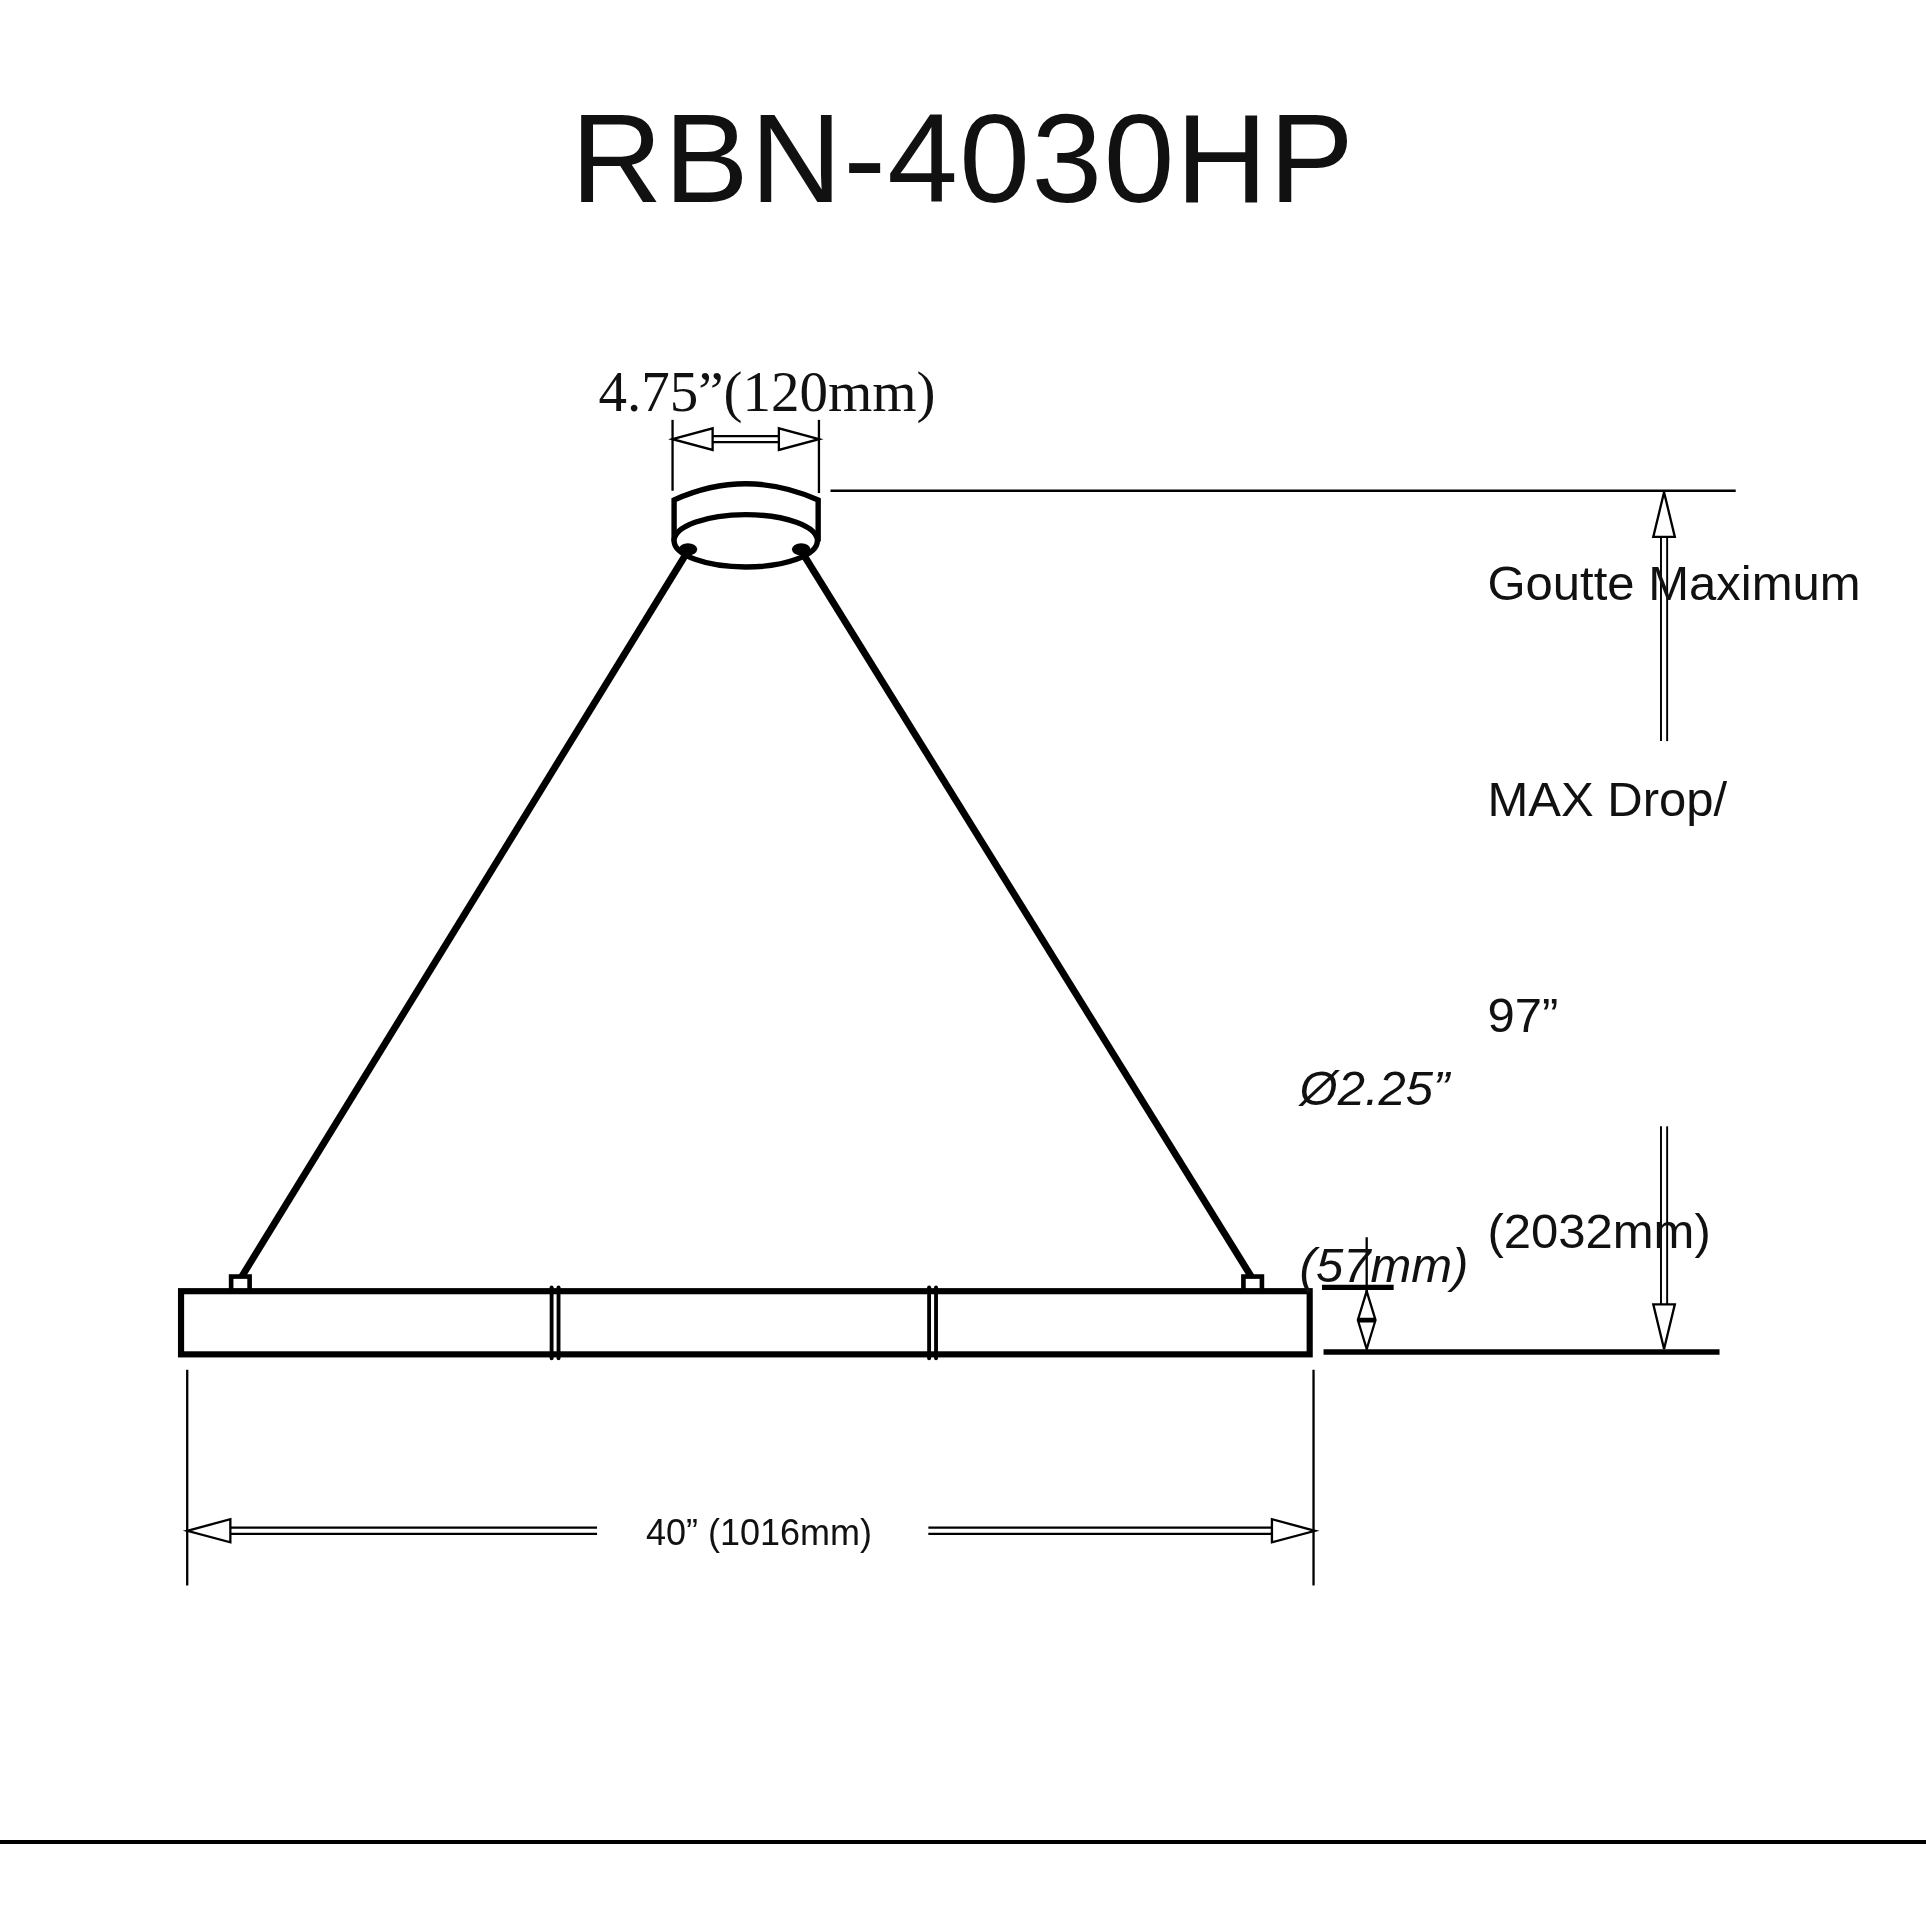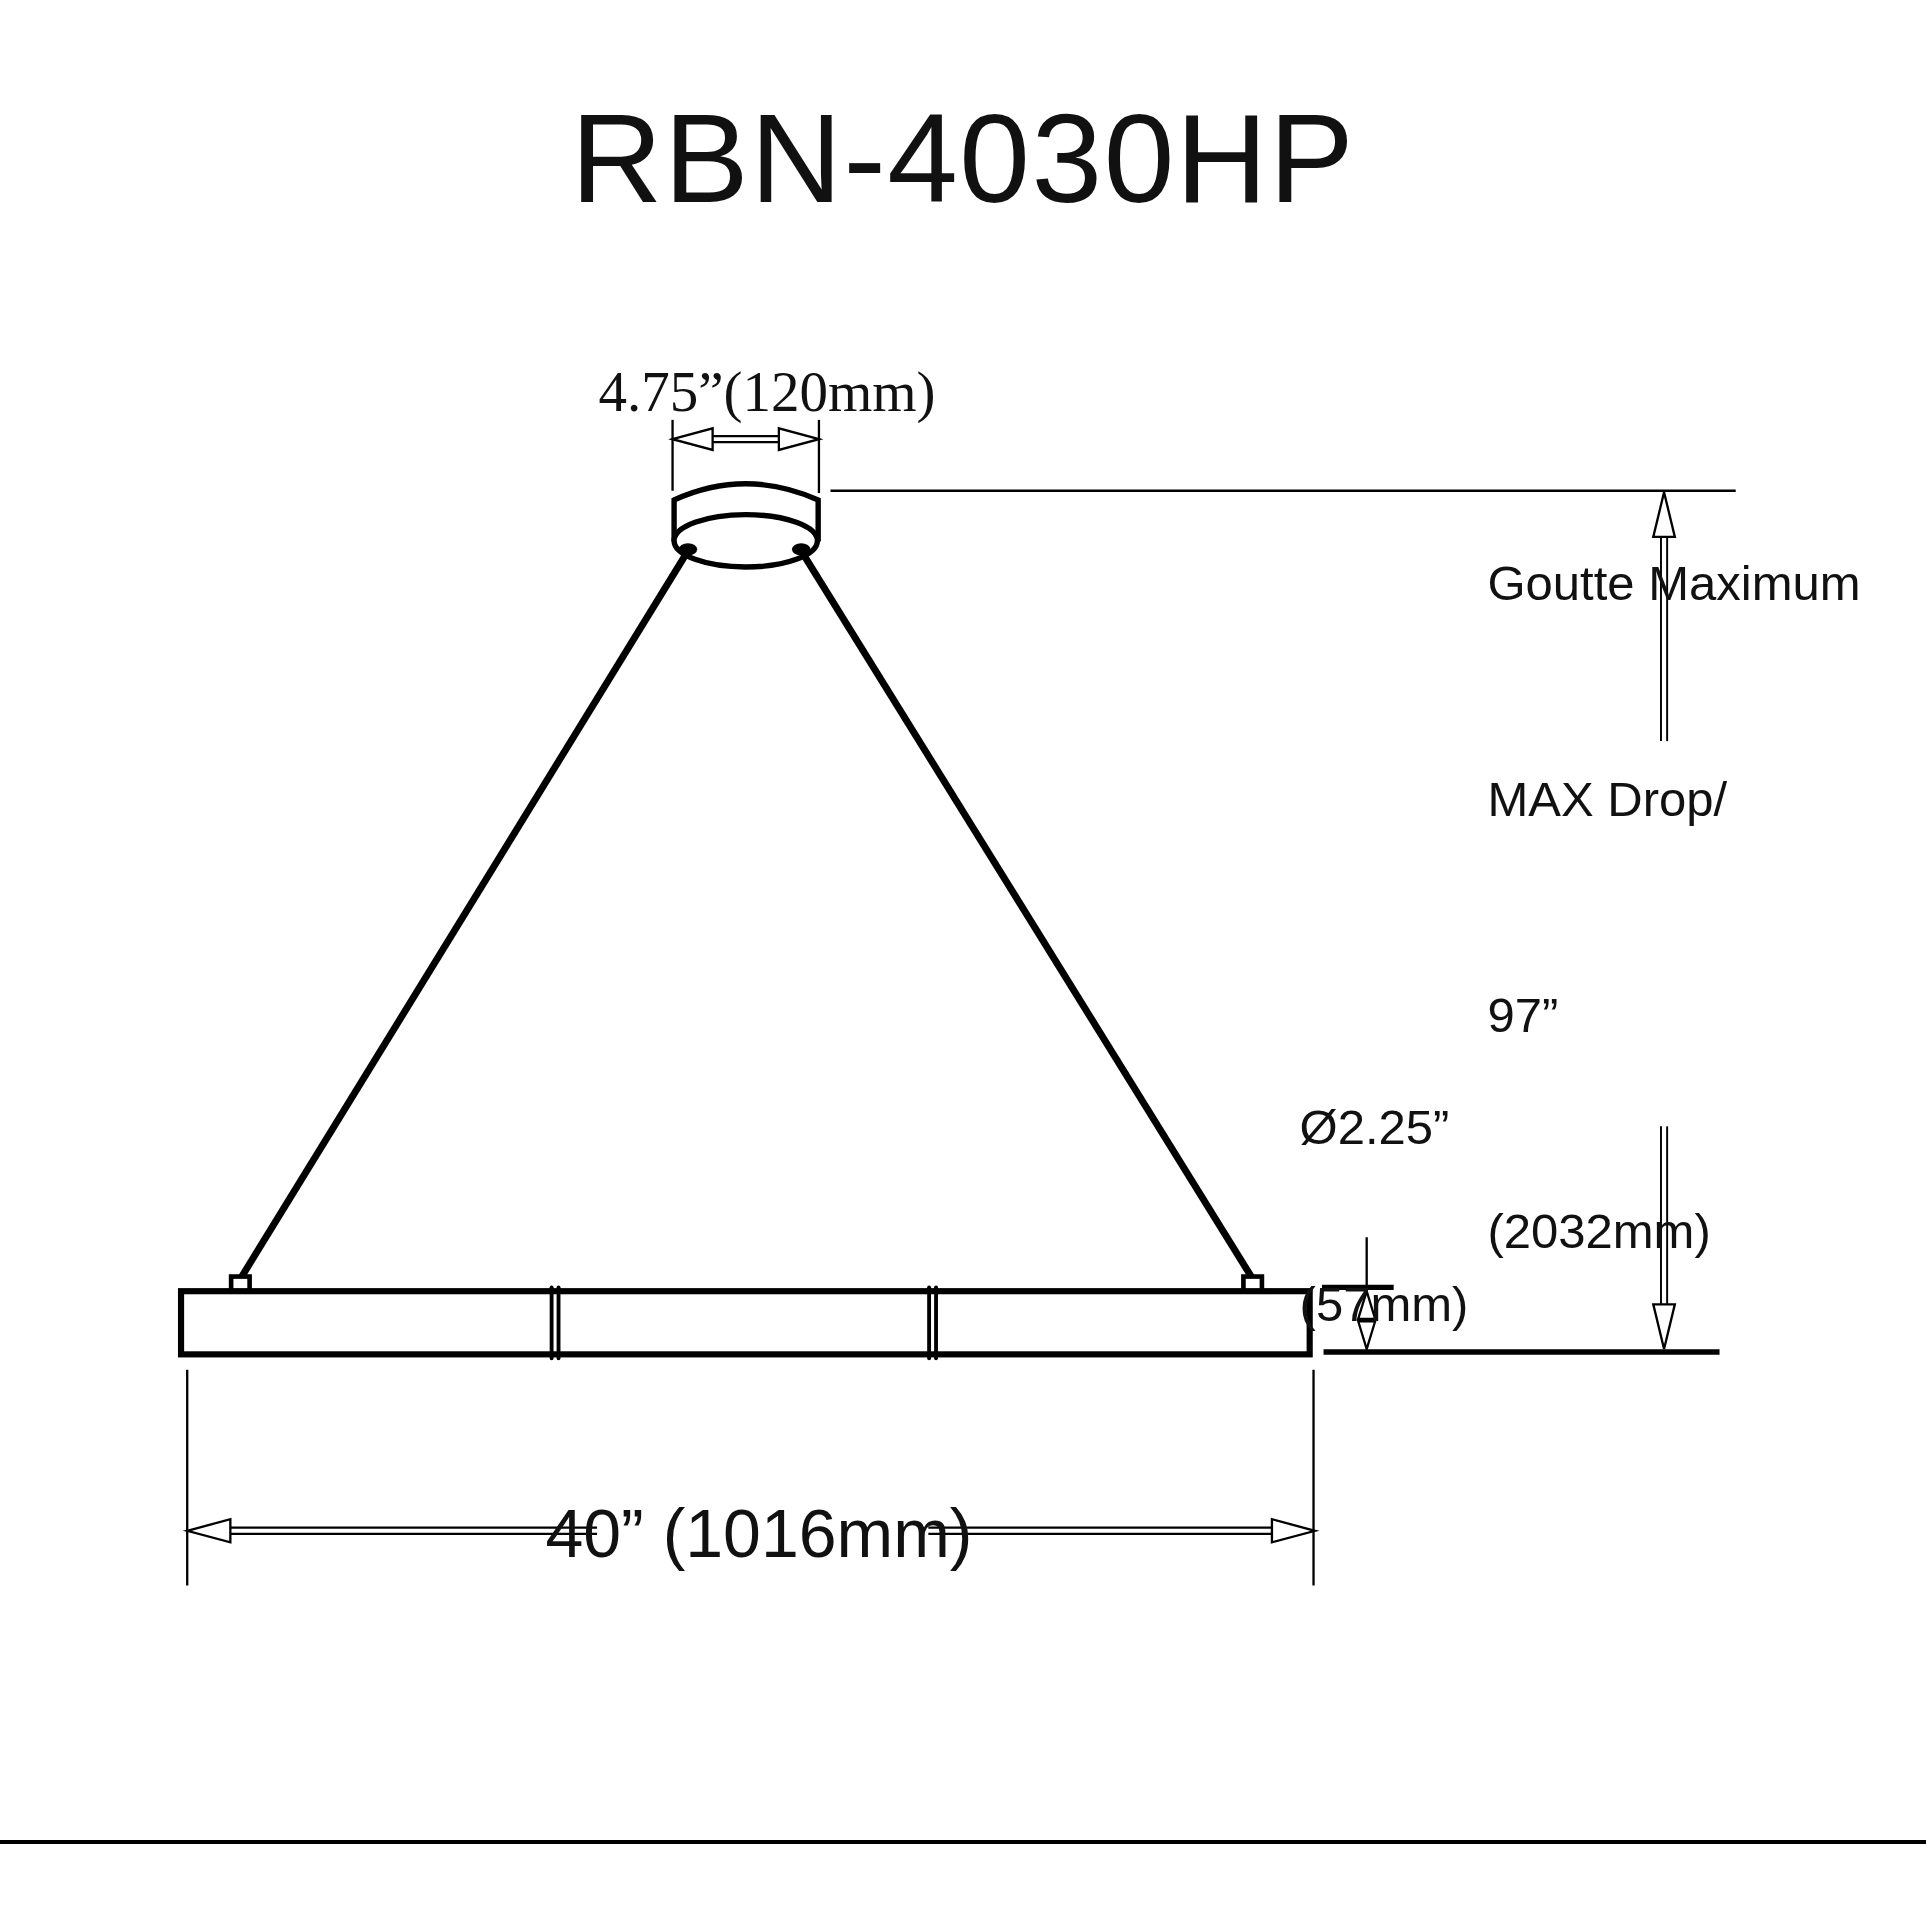--- a/index.html
+++ b/index.html
@@ -9,21 +9,21 @@
     background:#ffffff;
     font-family:"Liberation Sans", sans-serif;
     color:#111111;
     overflow:hidden;
   }
   .drawing{position:absolute;left:0;top:0;}
   .label{position:absolute;transform:translate(-50%,-50%);text-align:left;white-space:pre;color:#111111;}
   .label-title{font-size:127px;font-weight:500;letter-spacing:1.5px;}
   .label-serif{font-family:"Liberation Serif", serif;font-size:57px;}
   .label-dia{font-size:49px;line-height:59px;}
-  .label-width{font-size:68px;}
+  .label-width{font-size:36px;}
   .label-maxdrop{font-size:49px;line-height:72px;}
   .label span{display:block;}
 </style>
 </head>
 <body>
 
 <div class="canvas">
 
   <svg class="drawing" width="1926" height="1926" viewBox="0 0 2500 2500">
 
@@ -93,21 +93,21 @@
       <polygon points="1707,1987 1651,1972 1651,2002" fill="#fff" stroke-width="3"></polygon>
     </g>
 
     <line x1="0" y1="2391" x2="2500" y2="2391" stroke="#000" stroke-width="5"></line>
   </svg>
 
   <div class="label label-title" style="left:963px;top:158px;">RBN-4030HP</div>
 
   <div class="label label-serif" style="left:767px;top:391px;">4.75”(120mm)</div>
 
-  <div class="label label-dia" style="left:1384px;top:1216px;">
+  <div class="label label-dia" style="left:1384px;top:1177px;font-style:italic;">
     <span>Ø2.25”</span>
     <span>(57mm)</span>
   </div>
 
   <div class="label label-maxdrop" style="left:1674px;top:907px;">
     <span>Goutte Maximum</span>
     <span>MAX Drop/</span>
     <span>97”</span>
     <span>(2032mm)</span>
   </div>

